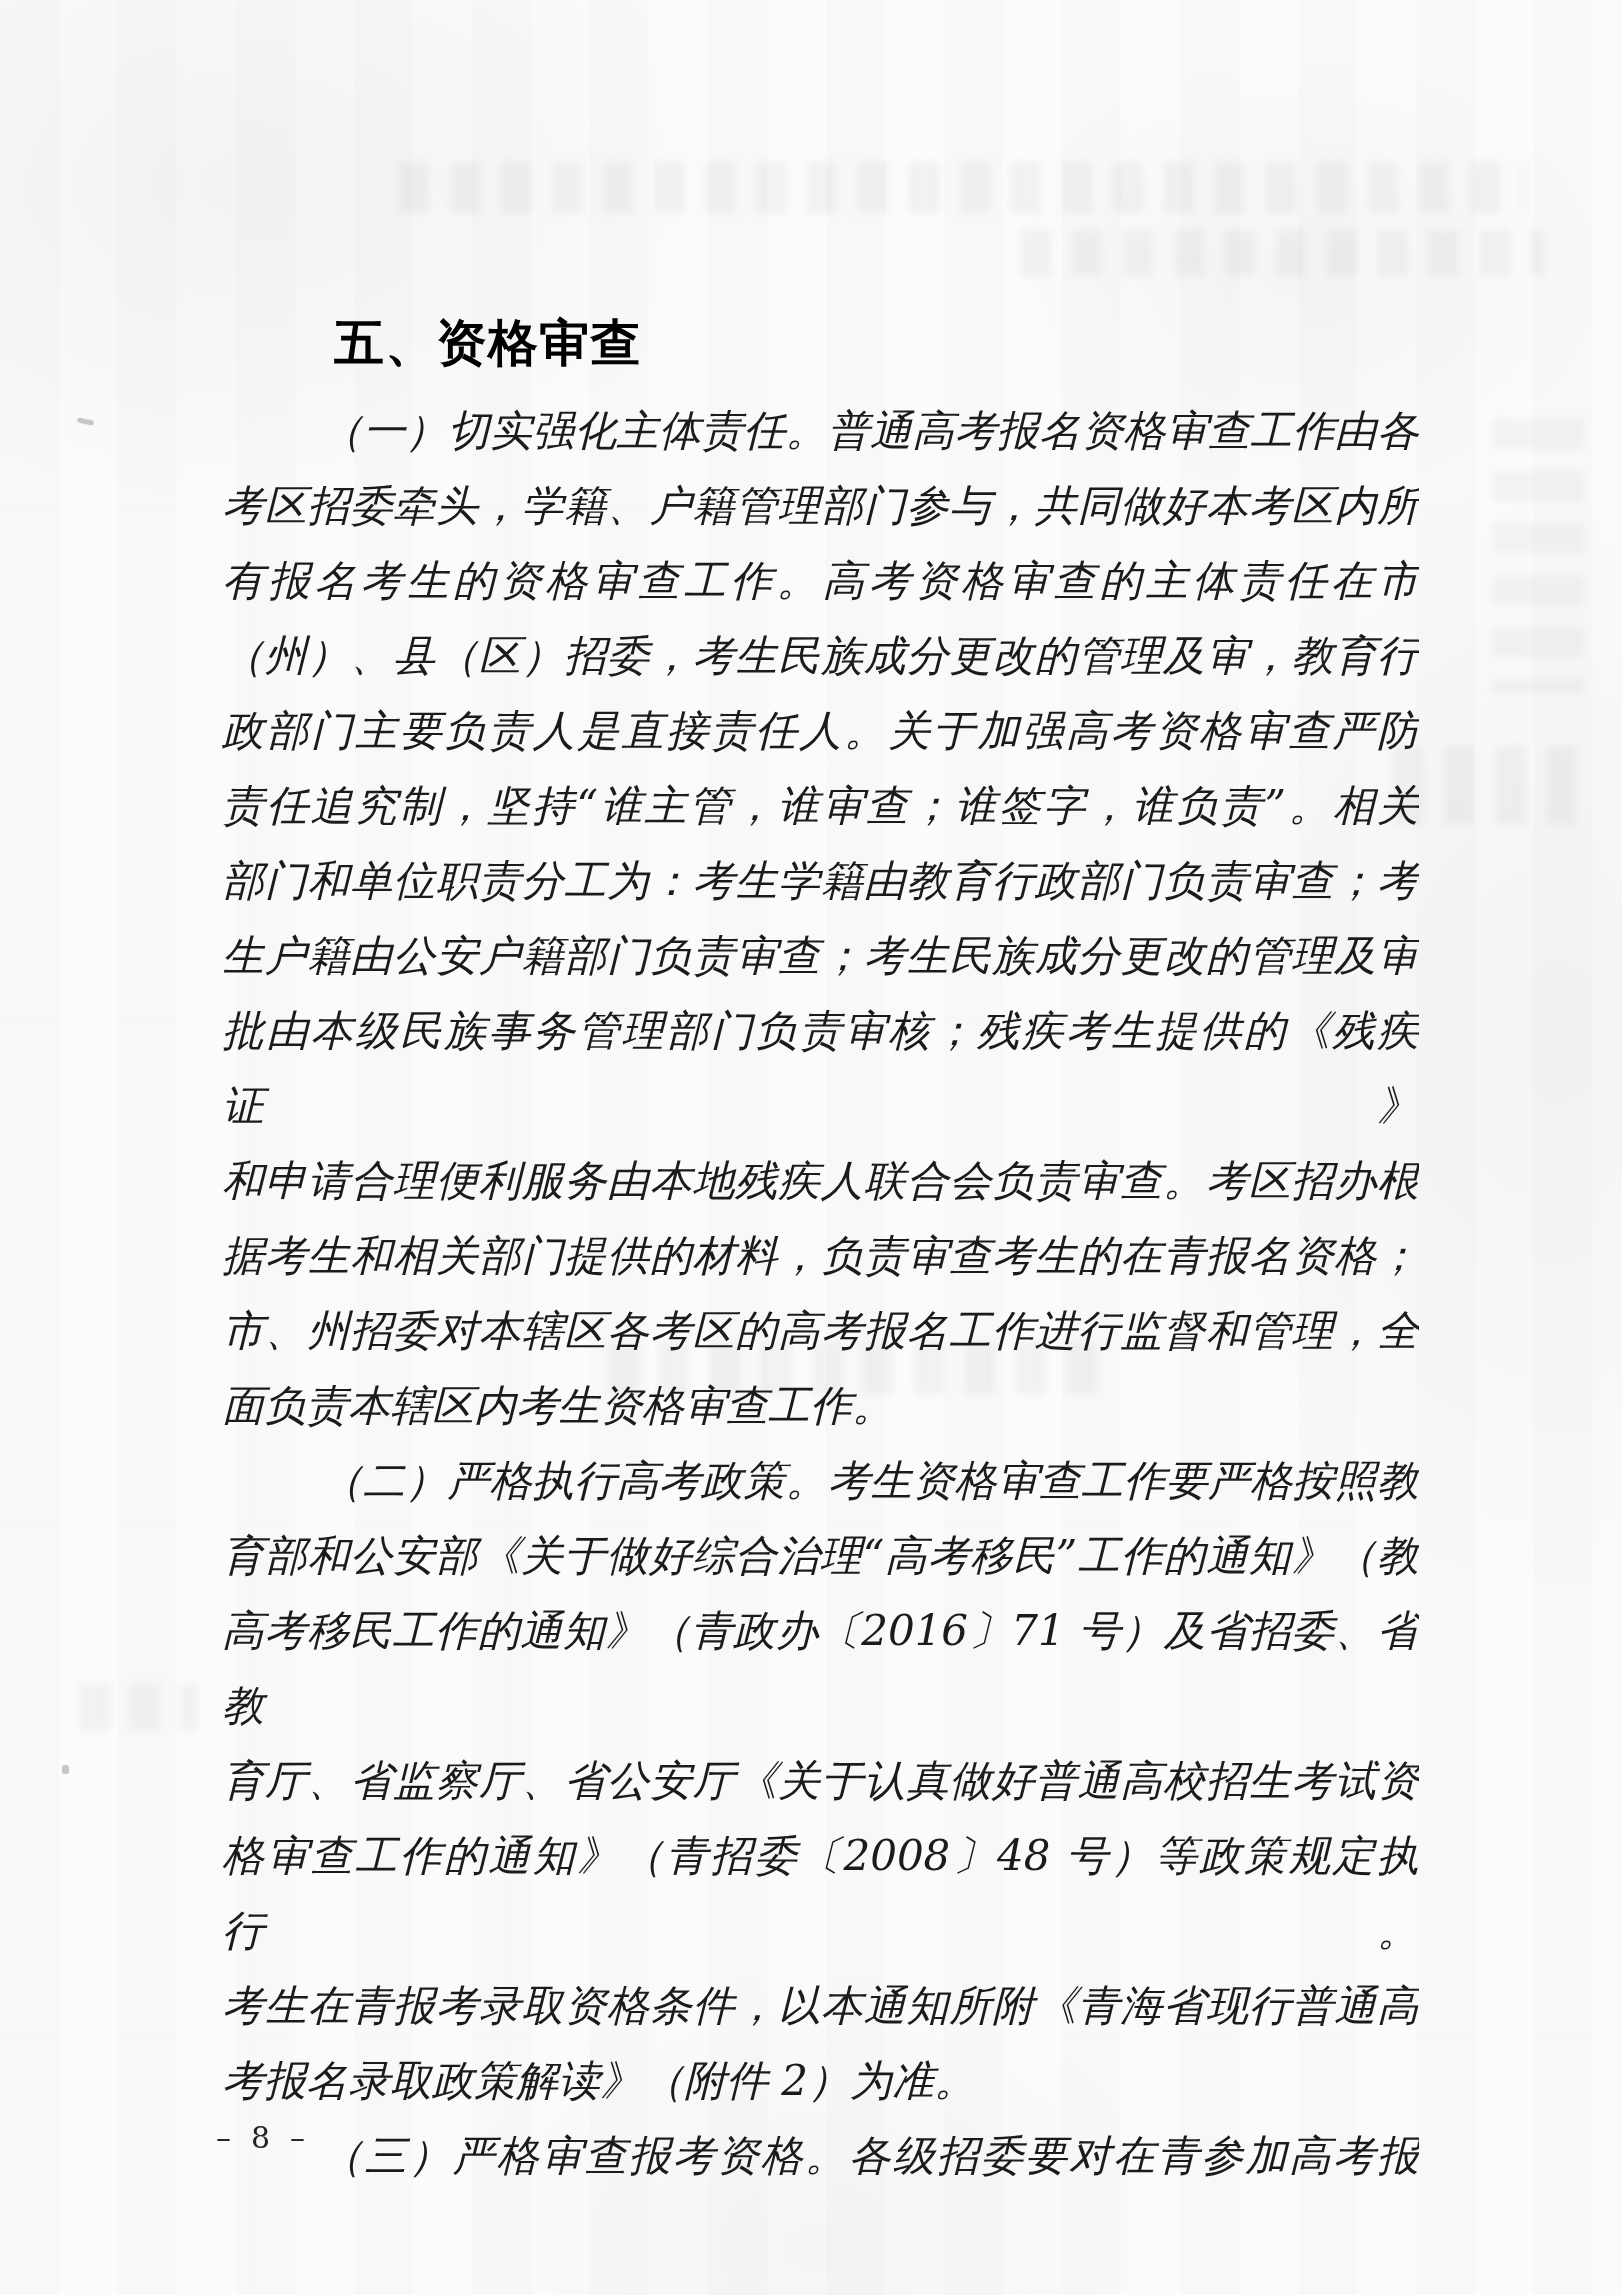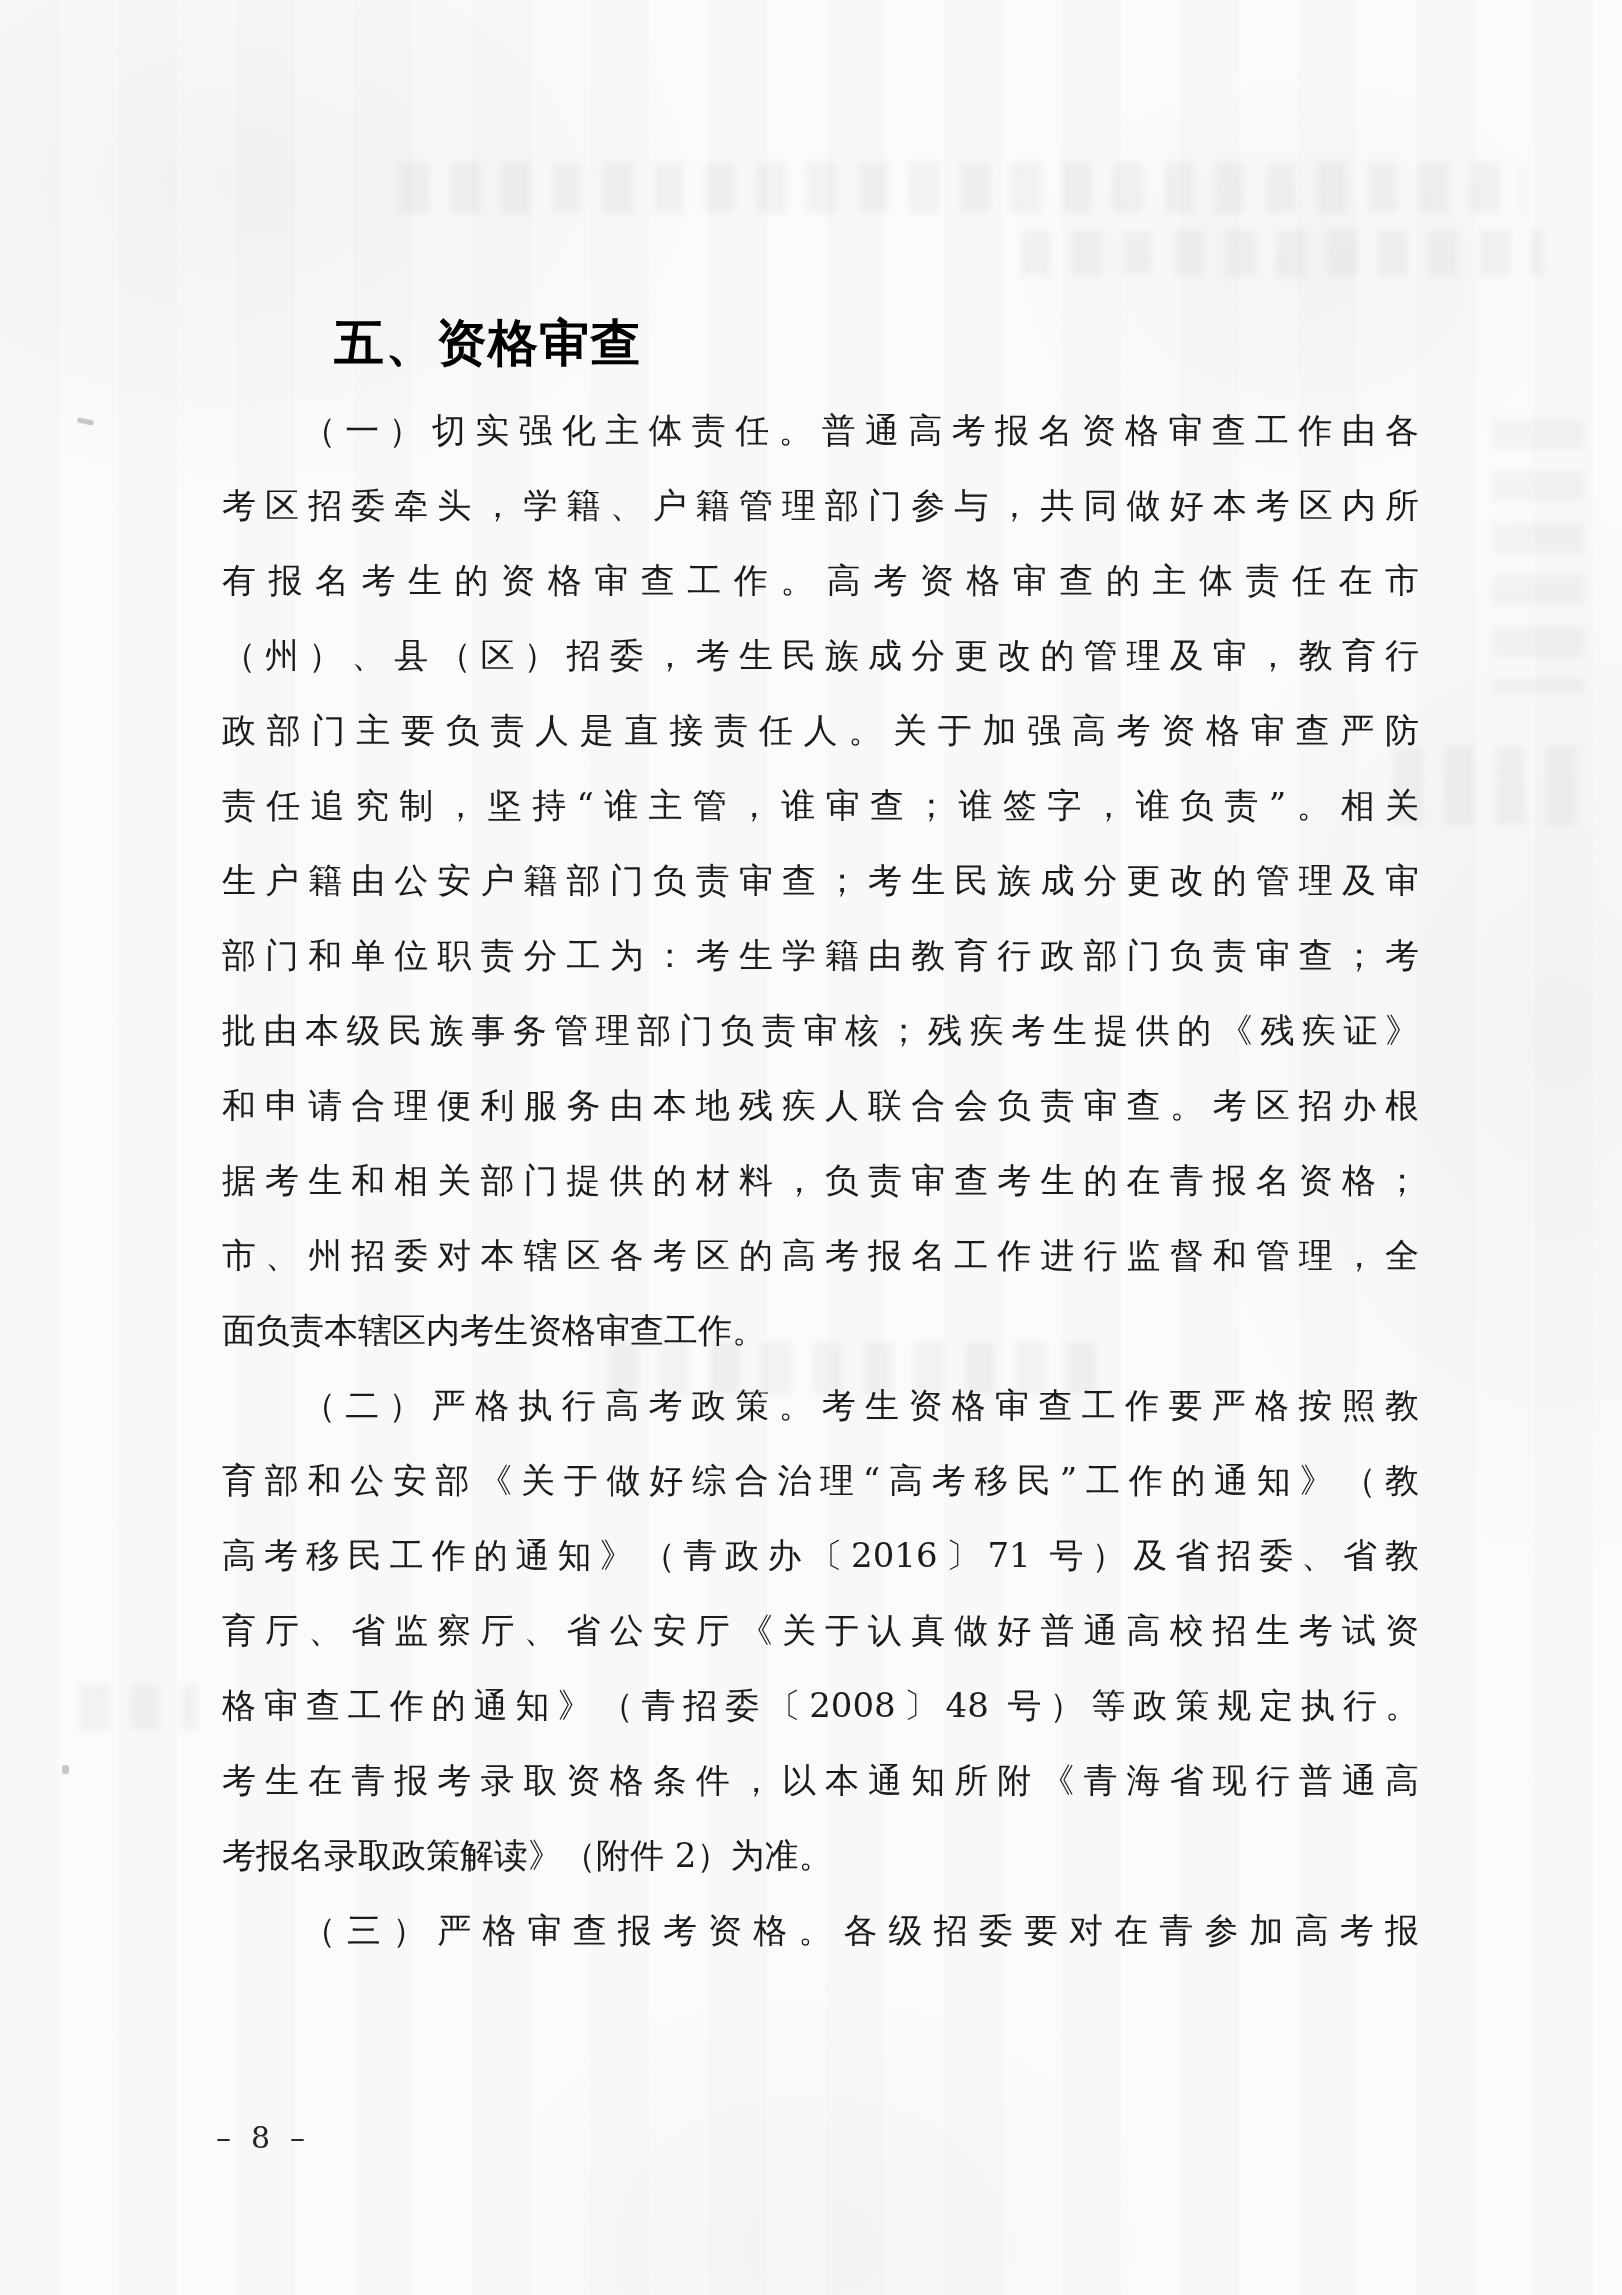--- a/index.html
+++ b/index.html
@@ -33,21 +33,22 @@
     font-weight:700;
     font-family:"DejaVu Sans", sans-serif;
     color:#000;
     letter-spacing:1.3px;
     white-space:nowrap;
   }
   .doc-body{
     position:absolute;
     left:222px;top:393px;
     width:1197px;
-    font-size:34px;
+    font-size:42px;
+    font-style:italic;
   }
   .line{
     line-height:75px;
     text-align:justify;
     text-align-last:justify;
     text-justify:inter-character;
     white-space:normal;
     overflow:hidden;
   }
   .line.indent{ text-indent:2.35em; }
@@ -97,22 +98,22 @@
 
   <div class="doc-title">五、资格审查</div>
 
   <div class="doc-body">
       <div class="line indent">（一）切实强化主体责任。普通高考报名资格审查工作由各</div>
       <div class="line">考区招委牵头，学籍、户籍管理部门参与，共同做好本考区内所</div>
       <div class="line">有报名考生的资格审查工作。高考资格审查的主体责任在市</div>
       <div class="line">（州）、县（区）招委，考生民族成分更改的管理及审，教育行</div>
       <div class="line">政部门主要负责人是直接责任人。关于加强高考资格审查严防</div>
       <div class="line">责任追究制，坚持“谁主管，谁审查；谁签字，谁负责”。相关</div>
+      <div class="line">部门和单位职责分工为：考生学籍由教育行政部门负责审查；考</div>
       <div class="line">生户籍由公安户籍部门负责审查；考生民族成分更改的管理及审</div>
-      <div class="line">部门和单位职责分工为：考生学籍由教育行政部门负责审查；考</div>
       <div class="line">批由本级民族事务管理部门负责审核；残疾考生提供的《残疾证》</div>
       <div class="line">和申请合理便利服务由本地残疾人联合会负责审查。考区招办根</div>
       <div class="line">据考生和相关部门提供的材料，负责审查考生的在青报名资格；</div>
       <div class="line">市、州招委对本辖区各考区的高考报名工作进行监督和管理，全</div>
       <div class="line para-end">面负责本辖区内考生资格审查工作。</div>
       <div class="line indent">（二）严格执行高考政策。考生资格审查工作要严格按照教</div>
       <div class="line">育部和公安部《关于做好综合治理“高考移民”工作的通知》（教</div>
       <div class="line">高考移民工作的通知》（青政办〔2016〕71 号）及省招委、省教</div>
       <div class="line">育厅、省监察厅、省公安厅《关于认真做好普通高校招生考试资</div>
       <div class="line">格审查工作的通知》（青招委〔2008〕48 号）等政策规定执行。</div>

